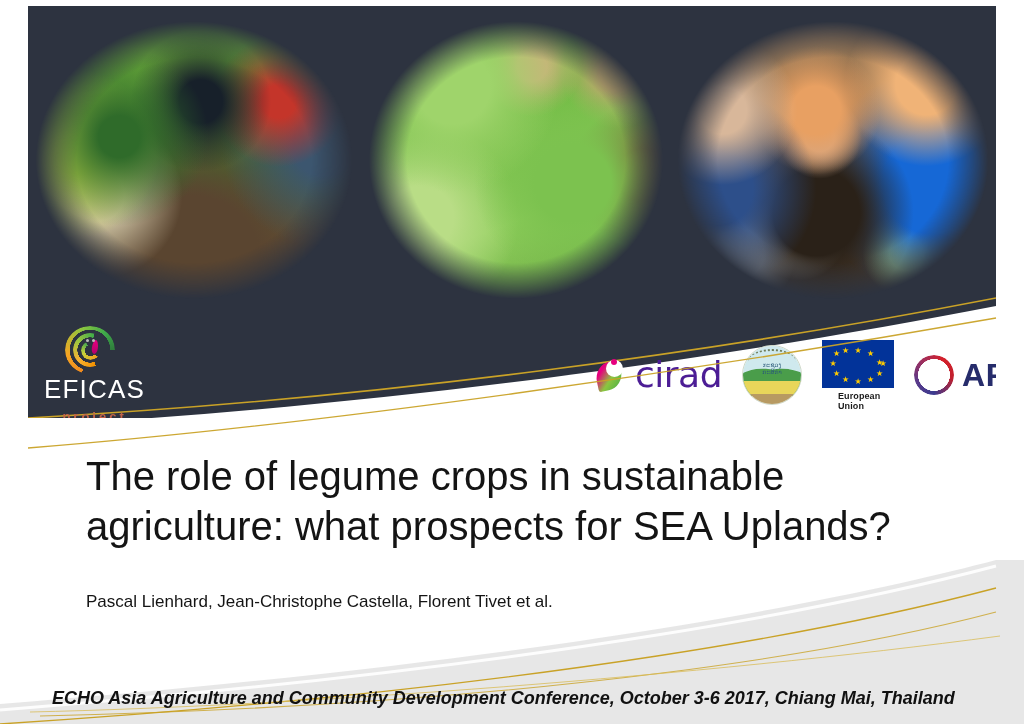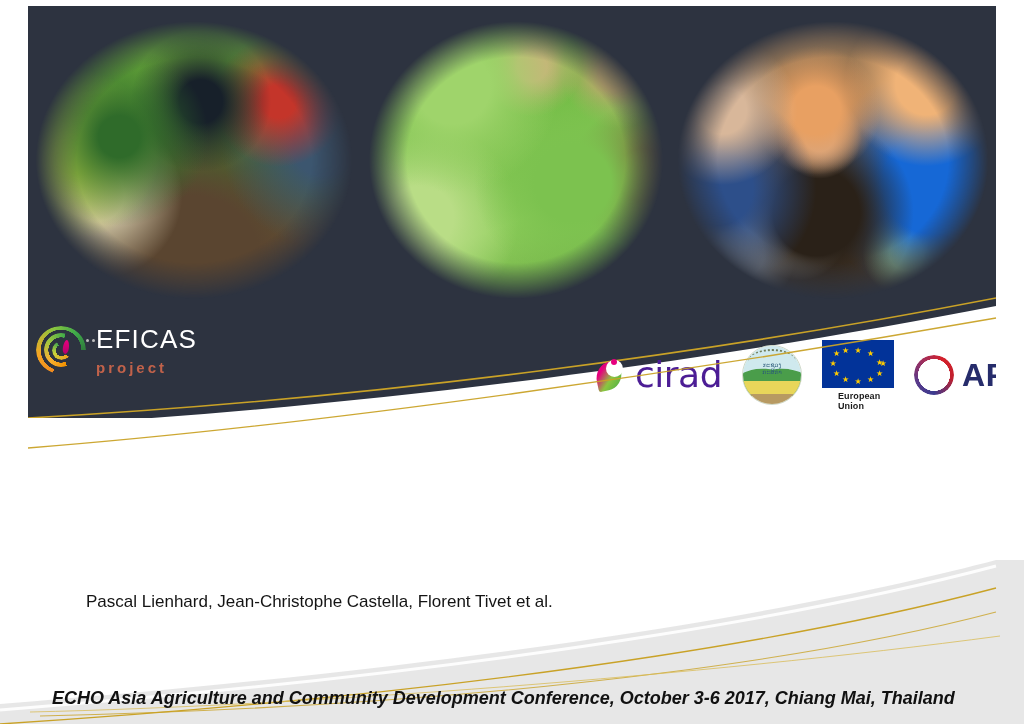--- a/index.html
+++ b/index.html
@@ -70,21 +70,21 @@
       radial-gradient(circle at 22% 82%, #eef4f7 0 7%, rgba(238,244,247,0) 16%),
       radial-gradient(circle at 72% 82%, #cfe06a 0 5%, rgba(207,224,106,0) 13%),
       linear-gradient(165deg,#caa478 0%,#8a6a4a 30%,#6b523a 60%,#2e2a24 100%);
   }
 
   .banner-gold-1{
     position:absolute;left:0;top:0;width:968px;height:412px;pointer-events:none;
   }
 
   
-  .eficas{position:absolute;left:8px;top:318px;display:flex;align-items:center;}
+  .eficas{position:absolute;left:8px;top:318px;display:flex;align-items:center;flex-direction:column;}
   .eficas-mark{position:relative;width:52px;height:52px;flex:0 0 52px;}
   .eficas-mark .ring{
     position:absolute;border-radius:50%;
   }
   .r1{left:0;top:2px;width:50px;height:48px;
       background:conic-gradient(from 200deg,#f08a1e 0deg,#f5a623 60deg,#8cc63f 140deg,#3faa4a 200deg,#2f7d3c 250deg,rgba(0,0,0,0) 251deg);
       -webkit-mask:radial-gradient(circle at 50% 50%, transparent 58%, #000 59%);
       mask:radial-gradient(circle at 50% 50%, transparent 58%, #000 59%);}
   .r2{left:8px;top:9px;width:34px;height:34px;
       background:conic-gradient(from 160deg,#f29100 0deg,#f7b233 70deg,#9ac63f 150deg,#3faa4a 215deg,rgba(0,0,0,0) 216deg);
@@ -96,22 +96,22 @@
       mask:radial-gradient(circle at 50% 50%, transparent 42%, #000 43%);}
   .spark{position:absolute;left:27px;top:16px;width:6px;height:14px;
       background:linear-gradient(180deg,#e6007e,#b5006b);
       border-radius:50% 50% 50% 50%/60% 60% 40% 40%;transform:rotate(8deg);}
   .eficas-text{margin-left:8px;}
   .eficas-title{
     color:#ffffff;font-size:26px;letter-spacing:1.2px;line-height:1;
     font-family:"Liberation Sans", sans-serif;font-weight:400;
   }
   .eficas-sub{
-    color:#c1624a;font-size:15px;letter-spacing:3px;line-height:1;
-    margin-top:8px;font-weight:700;
+    color:#c1624a;font-size:13px;letter-spacing:3px;line-height:1;
+    margin-top:8px;text-align:center;font-weight:700;
   }
   .eficas-dots{position:absolute;left:58px;top:322px;}
   .eficas-dots i{display:inline-block;width:3px;height:3px;border-radius:50%;
     background:#bdbdbd;margin-right:3px;}
 
   
   .partners{
     position:absolute;left:565px;top:336px;height:66px;
     display:flex;align-items:center;gap:20px;
   }
@@ -273,16 +273,17 @@
     <path d="M28,448 C330,424 700,370 996,318" fill="none" stroke="#c9a227" stroke-width="1.4" opacity=".95"></path>
 
     <path d="M996,560 C860,596 560,660 0,704 L0,724 L1024,724 L1024,560 Z" fill="#e3e3e3" opacity=".85"></path>
     <path d="M996,566 C860,602 560,666 0,710" fill="none" stroke="#ffffff" stroke-width="3" opacity=".9"></path>
     <path d="M996,588 C860,624 560,688 0,724" fill="none" stroke="#c9a227" stroke-width="1.3"></path>
     <path d="M996,612 C860,648 560,704 40,716" fill="none" stroke="#c9a227" stroke-width="1.1" opacity=".8"></path>
 
     <path d="M30,712 C300,706 700,676 1000,636" fill="none" stroke="#d9bd5a" stroke-width="1" opacity=".8"></path>
   </svg>
 
+  <div class="title">The role of legume crops in sustainable agriculture: what prospects for SEA Uplands?</div>
   <div class="authors">Pascal Lienhard, Jean-Christophe Castella, Florent Tivet  et al.</div>
   <div class="footer">ECHO Asia Agriculture and Community Development Conference, October 3-6 2017, Chiang Mai, Thailand</div>
 
 </div>
 
 </body></html>

